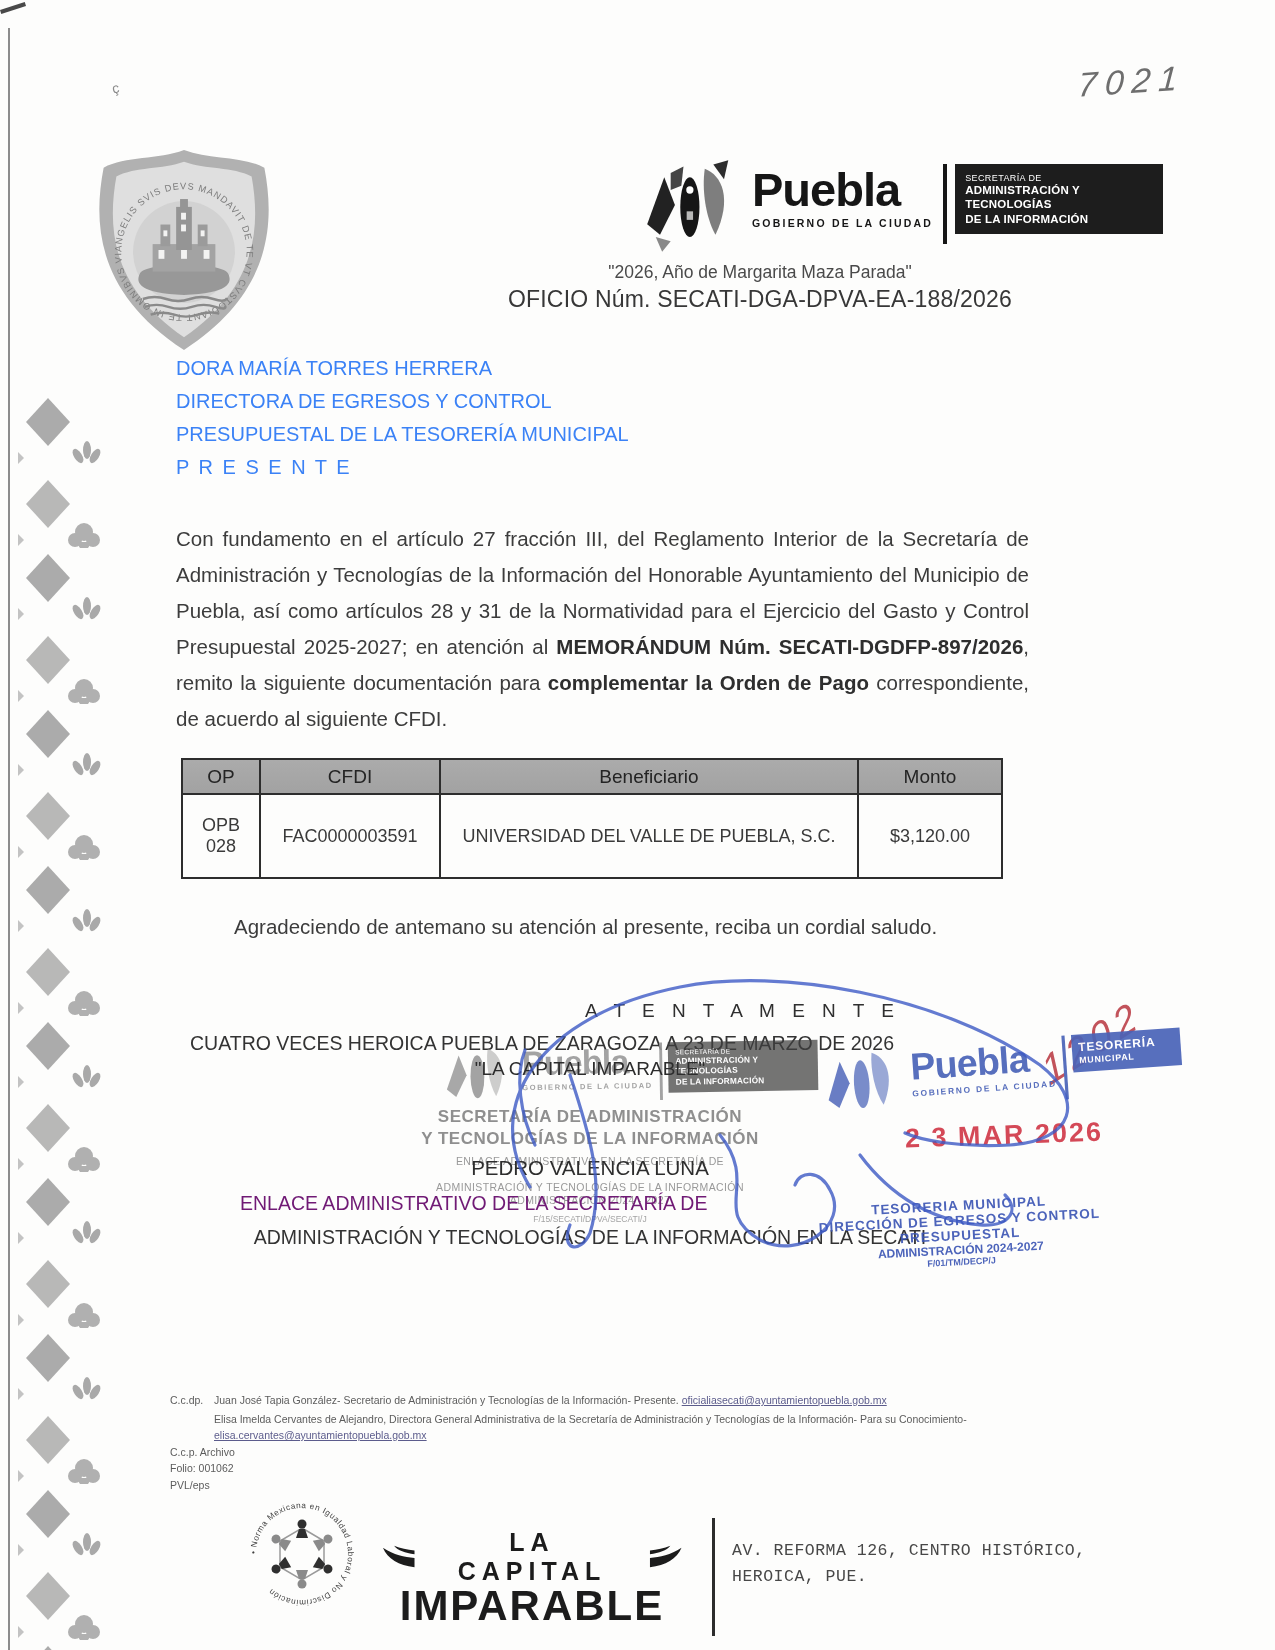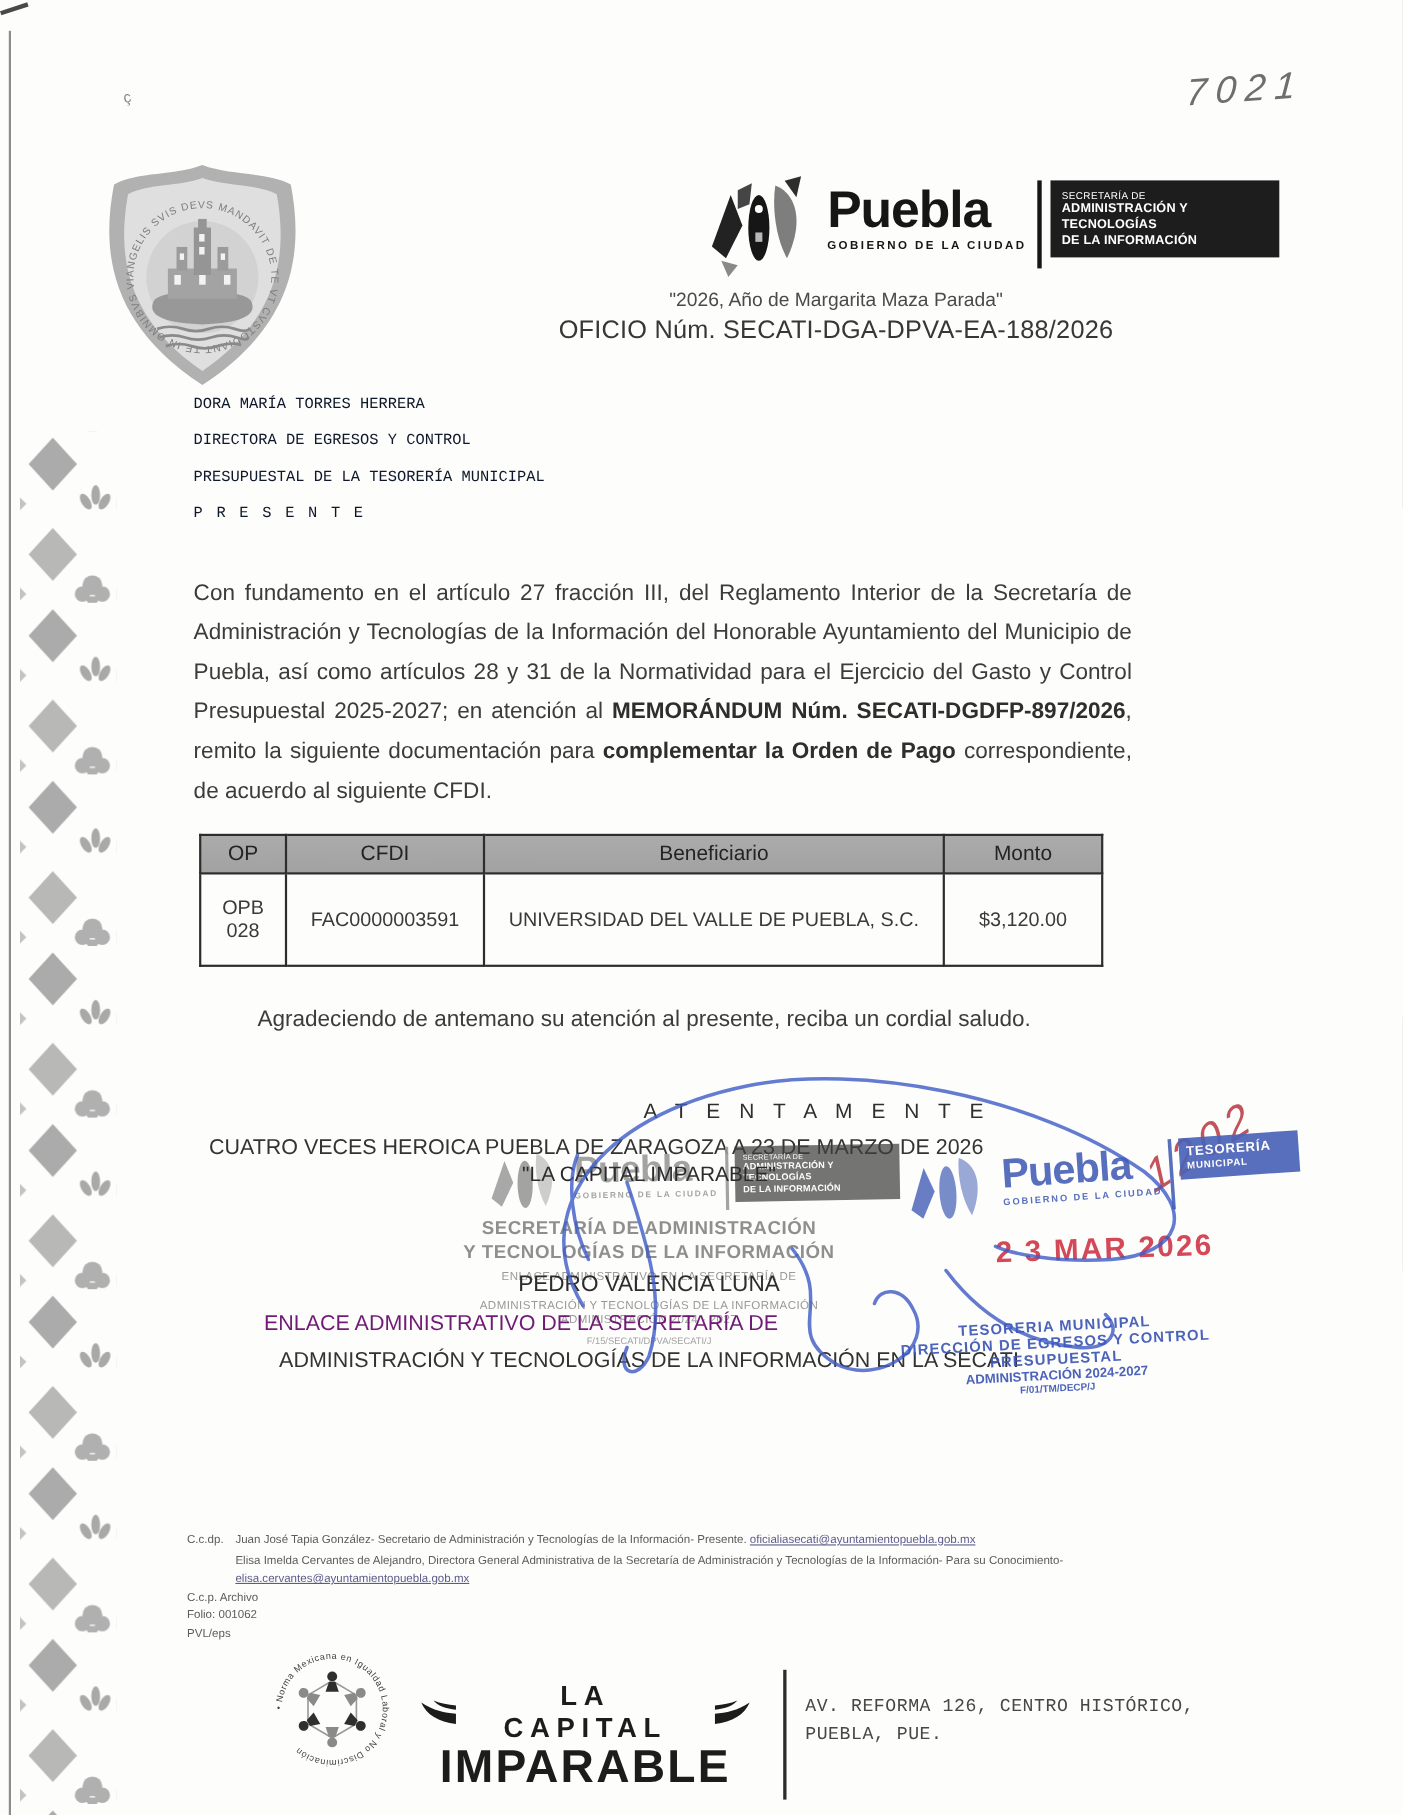--- a/index.html
+++ b/index.html
@@ -25,21 +25,21 @@
   .wordmark{margin-left:4px;margin-top:8px;}
   .wordmark .brand{font-size:47px;font-weight:bold;letter-spacing:-1px;line-height:1;}
   .wordmark .brand-sub{font-size:10.5px;font-weight:bold;letter-spacing:2.2px;margin-top:4px;}
   .hdr-bar{width:4px;height:80px;background:#161616;margin:6px 8px 0 10px;}
   .dept-box{background:#1d1d1d;color:#fff;padding:9px 10px 8px 10px;margin-top:6px;width:188px;}
   .dept-box .l1{font-size:9px;letter-spacing:.4px;}
   .dept-box .l2,.dept-box .l3{font-size:11.5px;font-weight:bold;letter-spacing:.2px;line-height:1.25;}
   .year-motto{position:absolute;left:520px;top:262px;width:480px;text-align:center;font-size:17.5px;color:#4a4a4a;}
   .oficio-num{position:absolute;left:430px;top:286px;width:660px;text-align:center;font-size:23px;color:#373737;letter-spacing:.2px;}
   
-  .recipient{position:absolute;left:176px;top:352px;font-size:14px;line-height:33px;color:#0f172a;font-family:Liberation Mono, monospace;}
+  .recipient{position:absolute;left:176px;top:352px;font-size:20px;line-height:33px;color:#3b82f6;}
   .recipient .salute{letter-spacing:2px;white-space:pre;}
   
   .body-p{position:absolute;left:176px;top:500px;width:853px;font-size:20.5px;line-height:36px;text-align:justify;color:#3c3c3c;}
   .body-p b{color:#2e2e2e;}
   
   .cfdi-table{position:absolute;left:181px;top:758px;border-collapse:collapse;table-layout:fixed;}
   .cfdi-table th{
     background:linear-gradient(#ababab,#a2a2a2);color:#242424;font-size:19px;font-weight:normal;
     border:2px solid #2d2d2d;height:33px;padding:0 4px;
   }
@@ -385,16 +385,16 @@
             <path d="M35 10 C25 9 17 6 13 1 C20 4 27 5 35 6 Z"></path>
           </g>
         </svg>
     </div>
     <div class="capital-l2">IMPARABLE</div>
   </div>
 
   <div class="addr-divider"></div>
   <div class="address">
     <div>AV. REFORMA 126, CENTRO HISTÓRICO,</div>
-    <div>PUEBLA, PUE.</div>
+    <div>HEROICA, PUE.</div>
   </div>
 
 </div>
 
 </body></html>

